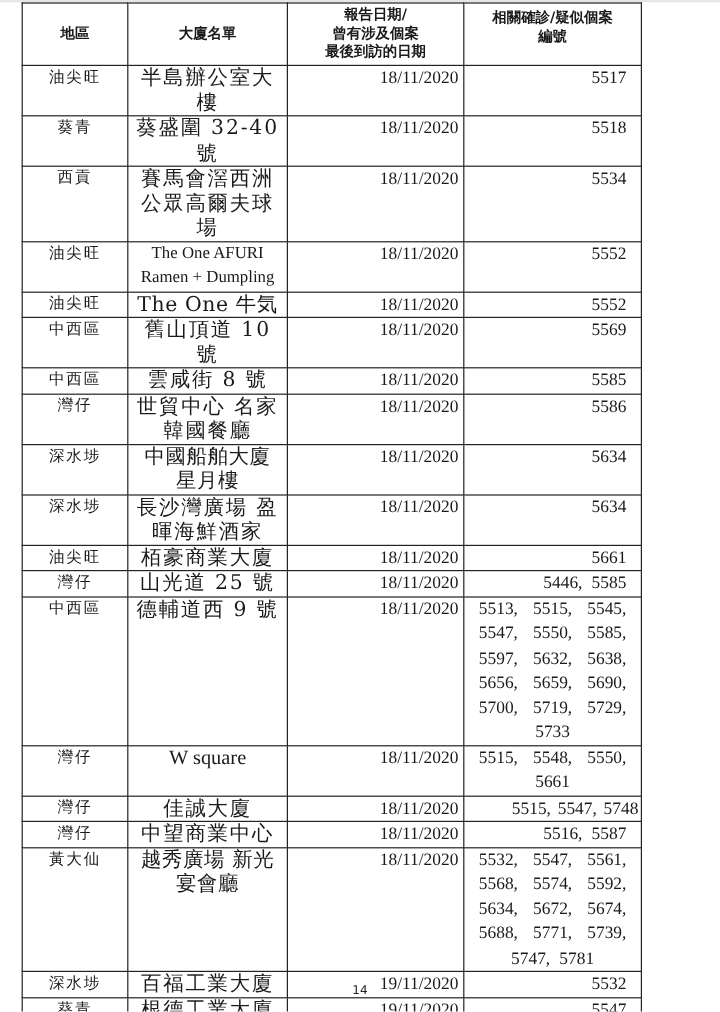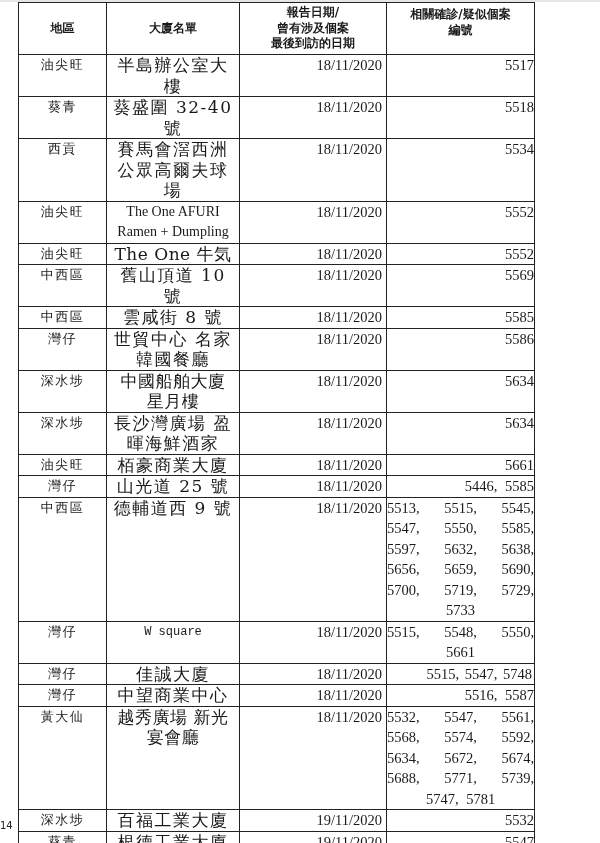--- a/index.html
+++ b/index.html
@@ -62,36 +62,37 @@
     }
     table.cases td.building.latin {
       font-family: "Liberation Serif", "DejaVu Serif", serif;
       font-size: 14px;
       letter-spacing: 0;
     }
     table.cases td.district {
       letter-spacing: 1.5px;
     }
     table.cases td.cases-col {
-      padding: 0 0;
+      padding: 0 12px;
       word-spacing: 4px;
     }
     table.cases td.cases-col.multi {
       text-align: justify;
       text-align-last: center;
     }
     col.c1 { width: 88px; }
     col.c2 { width: 133px; }
     col.c3 { width: 147px; }
     col.c4 { width: 148px; }
     .page-number {
       position: absolute;
       left: 0;
       width: 600px;
       top: 820px;
+      text-align: center;
       font-family: "DejaVu Sans", "Liberation Sans", sans-serif;
       font-size: 10px;
       color: #222;
     }
   </style>
 </head>
 <body>
 
 <div class="page-topline"></div>
 
@@ -187,21 +188,21 @@
       <td class="cases-col">5446, 5585</td>
     </tr>
     <tr>
       <td class="district">中西區</td>
       <td class="building">德輔道西 9 號</td>
       <td class="date">18/11/2020</td>
       <td class="cases-col multi">5513, 5515, 5545, 5547, 5550, 5585, 5597, 5632, 5638, 5656, 5659, 5690, 5700, 5719, 5729, 5733</td>
     </tr>
     <tr>
       <td class="district">灣仔</td>
-      <td class="building latin" style="font-family:Liberation Mono, monospace;font-size:12px">W square</td>
+      <td class="building latin" style="font-family:Liberation Serif, serif;font-size:17px">W square</td>
       <td class="date">18/11/2020</td>
       <td class="cases-col multi">5515, 5548, 5550, 5661</td>
     </tr>
     <tr>
       <td class="district">灣仔</td>
       <td class="building">佳誠大廈</td>
       <td class="date">18/11/2020</td>
       <td class="cases-col" style="padding:0 2px;word-spacing:2px">5515, 5547, 5748</td>
     </tr>
     <tr>

